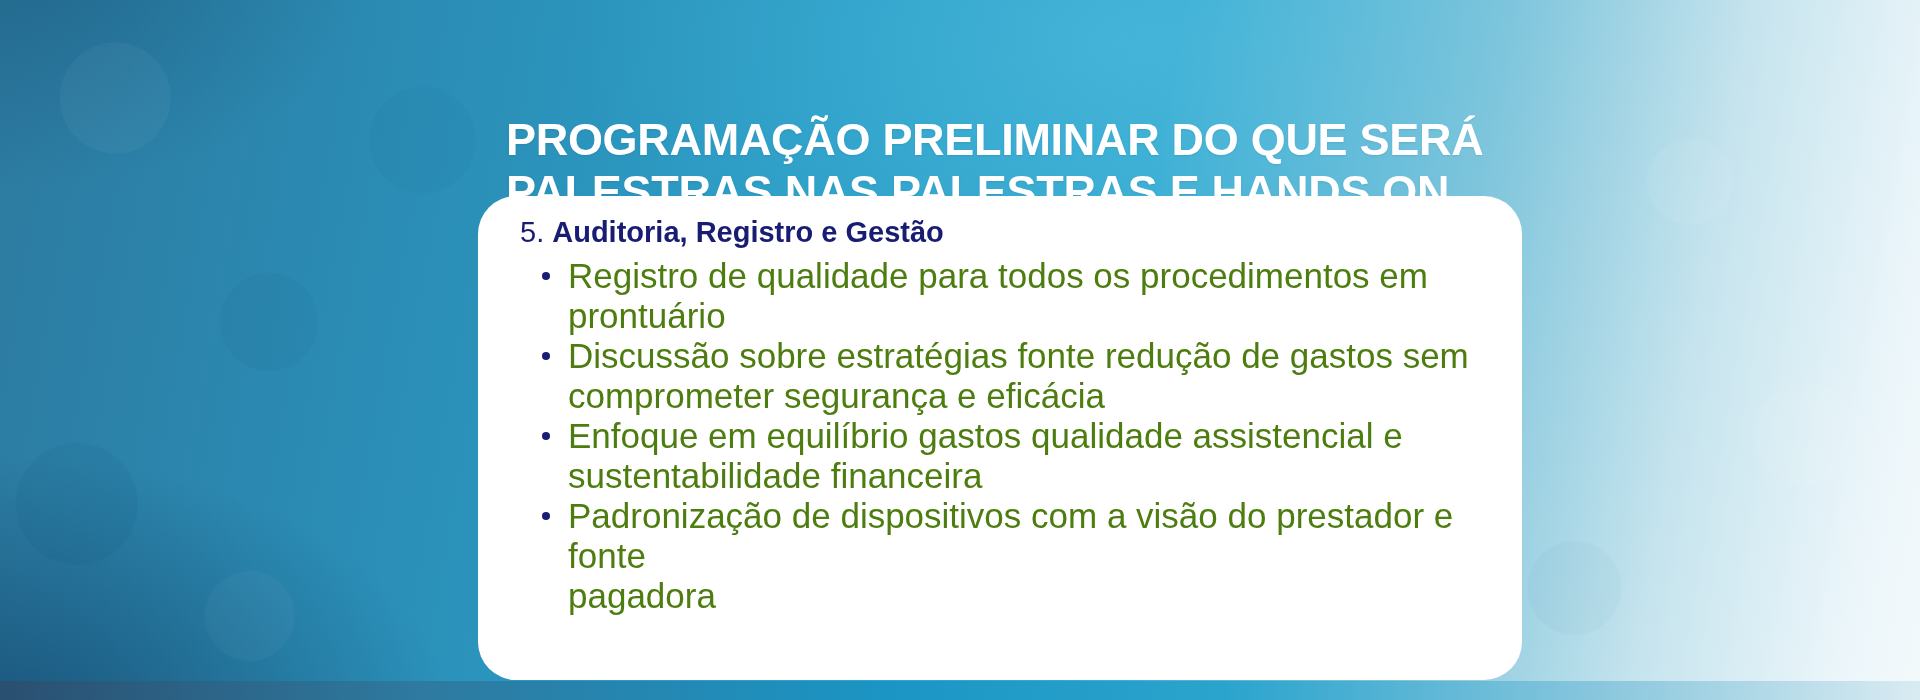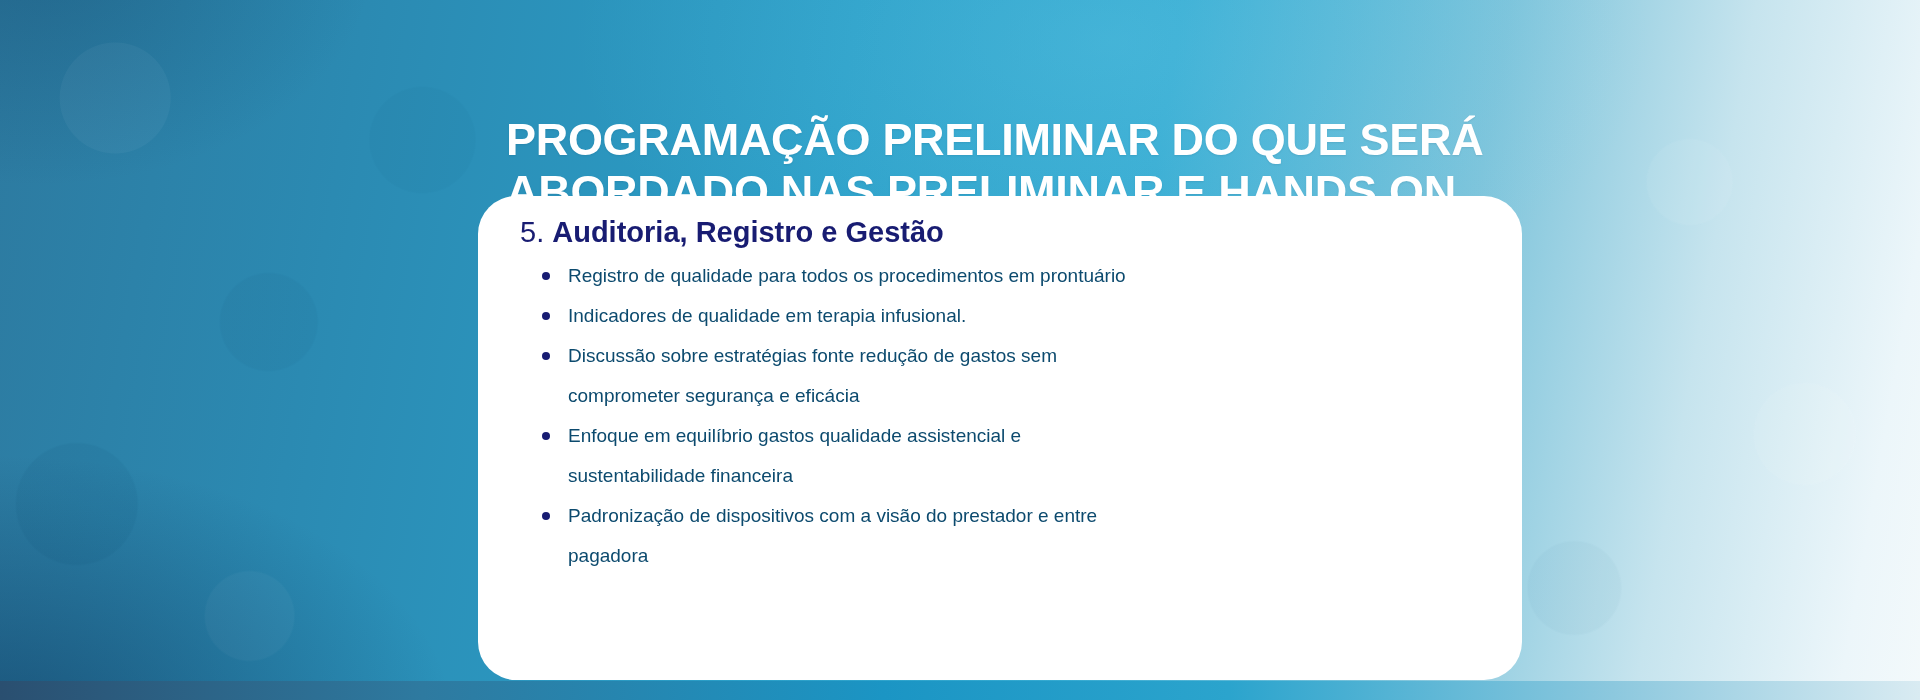--- a/index.html
+++ b/index.html
@@ -49,45 +49,44 @@
   }
   .card-heading{
     color:#181c72;font-size:29px;line-height:40px;margin:0;
   }
   .card-heading .num{font-weight:400;}
   .card-heading .name{font-weight:700;}
   ul.bullets{
     margin:4px 0 0 0;padding:0 0 0 48px;list-style:none;
   }
   ul.bullets li{
-    position:relative;color:#0c4a6e;font-size:19px;line-height:40px;
+    position:relative;color:#4d7c0f;font-size:35px;line-height:40px;
     white-space:pre-line;margin:0;max-width:930px;
   }
   ul.bullets li::before{
     content:"";position:absolute;left:-26px;top:16px;
     width:8px;height:8px;border-radius:50%;background:#181c72;
   }
 </style>
 </head>
 <body>
 
 <div class="bg"></div>
 <div class="crowd"></div>
 <div class="bottom-strip"></div>
 
 <h1 class="title">PROGRAMAÇÃO PRELIMINAR DO QUE SERÁ
-ABORDADO NAS PRELIMINAR E HANDS ON</h1>
+PALESTRAS NAS PALESTRAS E HANDS ON</h1>
 
 <div class="card">
   <p class="card-heading">
     <span class="num">5. </span><span class="name">Auditoria, Registro e Gestão</span>
   </p>
   <ul class="bullets">
       <li>Registro de qualidade para todos os procedimentos em prontuário</li>
-      <li>Indicadores de qualidade em terapia infusional.</li>
       <li>Discussão sobre estratégias fonte redução de gastos sem
 comprometer segurança e eficácia</li>
       <li>Enfoque em equilíbrio gastos qualidade assistencial e
 sustentabilidade financeira</li>
-      <li>Padronização de dispositivos com a visão do prestador e entre
+      <li>Padronização de dispositivos com a visão do prestador e fonte
 pagadora</li>
     </ul>
 </div>
 
 </body></html>

